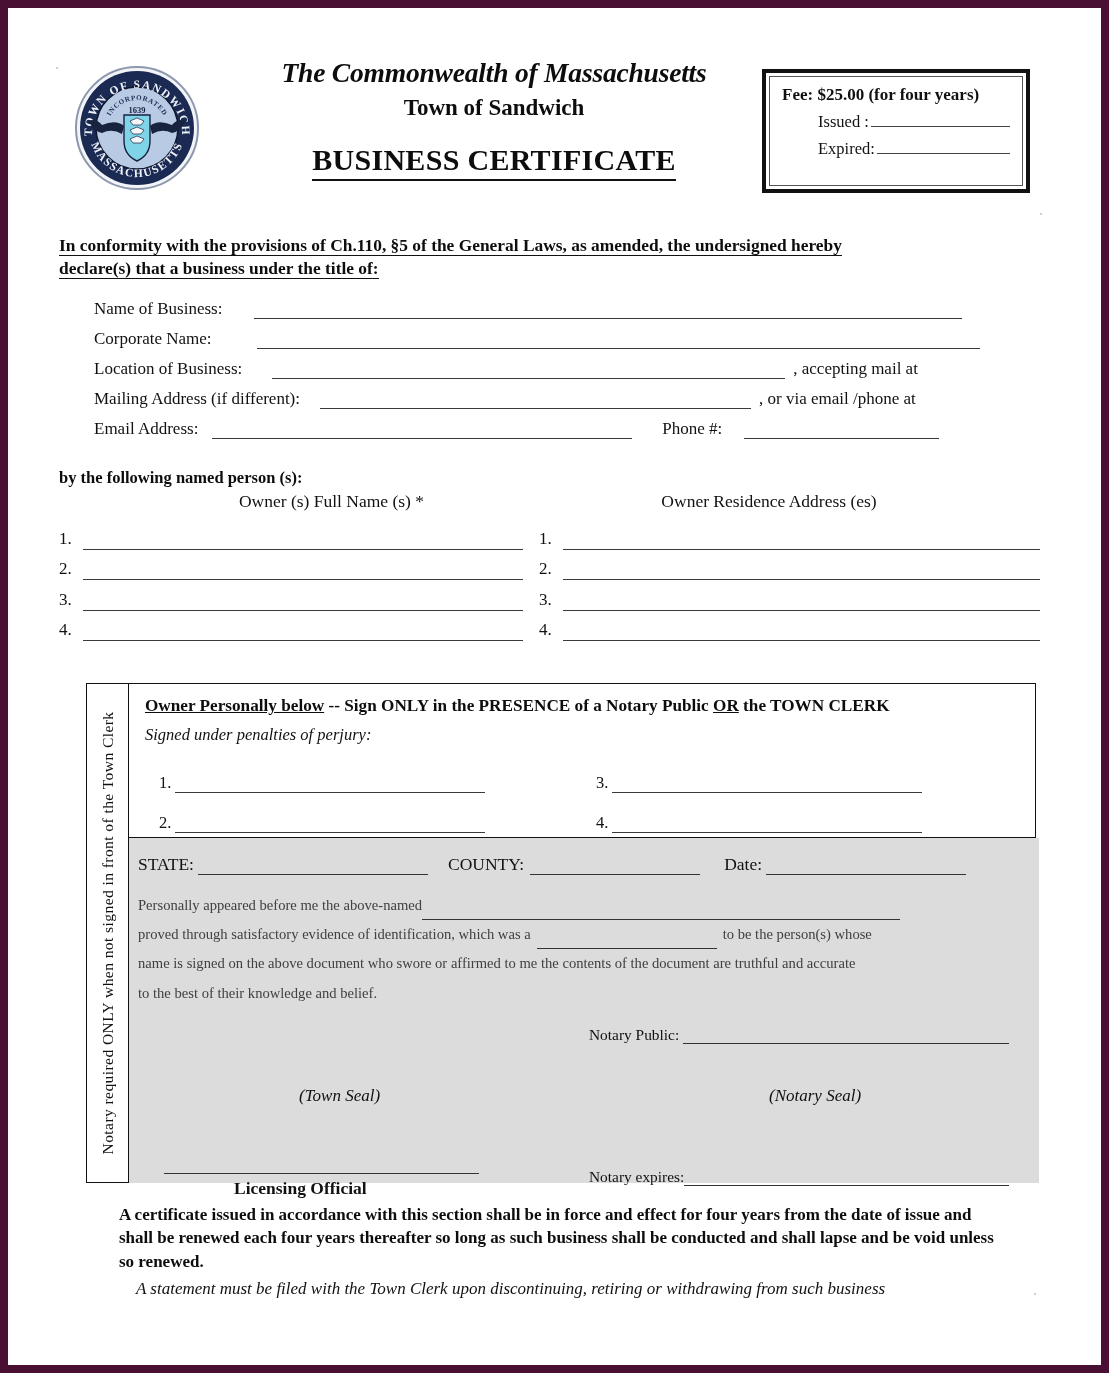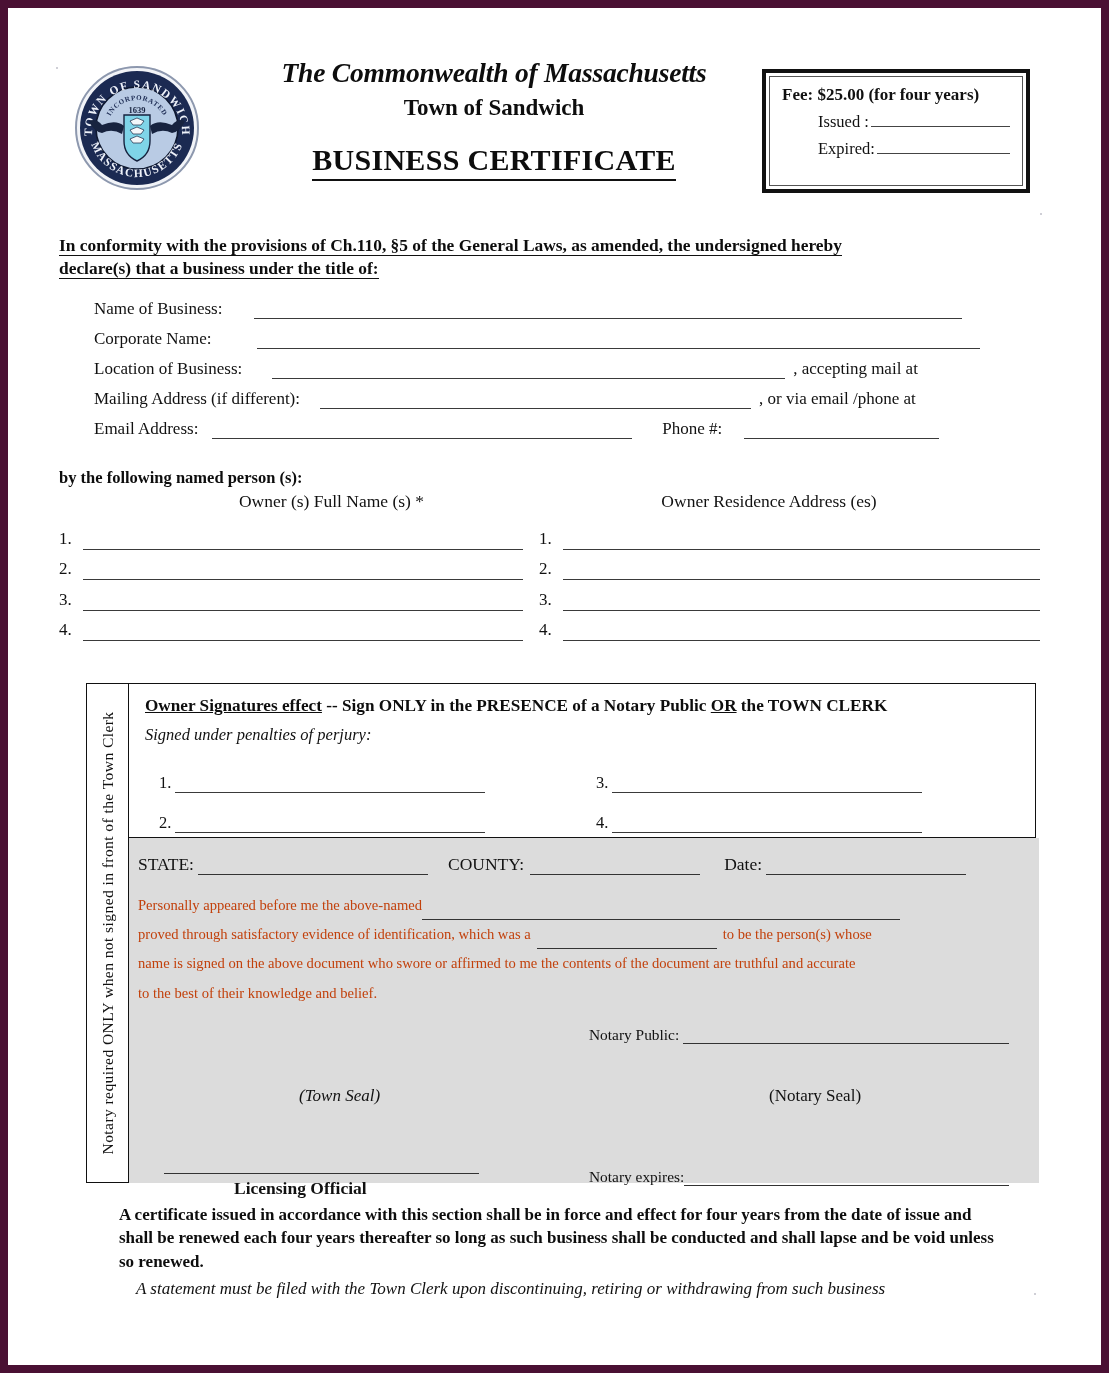--- a/index.html
+++ b/index.html
@@ -107,27 +107,27 @@
   .sig-item .num { font-size:16.5px; width:30px; padding-left:14px; color:#111; }
   .sig-item .ln { border-bottom:1.6px solid #3a3a3a; height:20px; width:310px; }
 
   .notarybox {
     position:absolute; left:43px; top:155px; width:910px; height:345px;
     background:#dcdcdc; padding:16px 22px 0 9px;
   }
   .nrow1 { display:flex; align-items:flex-end; font-size:17.5px; color:#111; }
   .nrow1 .lbl { white-space:nowrap; }
   .nrow1 .ln { border-bottom:1.7px solid #333; height:20px; }
-  .npara { margin-top:16px; font-size:14.6px; color:#c2410c; line-height:2.0; }
+  .npara { margin-top:16px; font-size:14.6px; color:#404040; line-height:2.0; }
   .npara .inl { display:inline-block; border-bottom:1.3px solid #333; height:15px; vertical-align:bottom; }
   .notarypub { position:absolute; left:460px; top:188px; display:flex; align-items:flex-end; width:420px;text-align:right; }
   .notarypub .lbl { font-size:15.4px; white-space:nowrap; color:#111; }
   .notarypub .ln { flex:1; border-bottom:1.5px solid #333; height:16px; margin-left:4px; }
   .townseal { position:absolute; left:170px; top:248px; font-style:italic; font-size:17px; color:#111;text-align:center; }
-  .notseal { position:absolute; left:640px; top:248px; font-size:17px; color:#111; }
+  .notseal { position:absolute; left:640px; top:248px; font-style:italic; font-size:17px; color:#111; }
   .licline { position:absolute; left:35px; top:335px; width:315px; border-bottom:1.7px solid #333; }
   .liclabel { position:absolute; left:105px; top:340px; font-weight:bold; font-size:17.5px; color:#111; }
   .notexp { position:absolute; left:460px; top:330px; display:flex; align-items:flex-end; width:420px; }
   .notexp .lbl { font-size:15.4px; white-space:nowrap; color:#111; }
   .notexp .ln { flex:1; border-bottom:1.5px solid #333; height:16px; }
 
   
   .foot1 {
     position:absolute; left:85px; top:1172px; width:885px;
     font-weight:bold; font-size:17px; line-height:1.38; color:#0d0d0d;
@@ -280,21 +280,21 @@
   </div>
 
   <div class="bigbox">
 
     <div class="sidecell">
       <span class="sidetext">Notary required ONLY when not signed in front of the Town Clerk</span>
     </div>
 
     <div class="sigbox">
       <div class="sig-head">
-        <u>Owner Signatures effect</u><span> -- Sign ONLY in the PRESENCE of a Notary Public </span><u>OR</u><span> the TOWN CLERK</span>
+        <u>Owner Personally below</u><span> -- Sign ONLY in the PRESENCE of a Notary Public </span><u>OR</u><span> the TOWN CLERK</span>
       </div>
       <div class="sig-sub">Signed under penalties of perjury:</div>
       <div class="sig-grid">
         <div class="sig-item">
           <span class="num">1.</span>
           <span class="ln"></span>
         </div>
         <div class="sig-item">
           <span class="num">3.</span>
           <span class="ln"></span>

